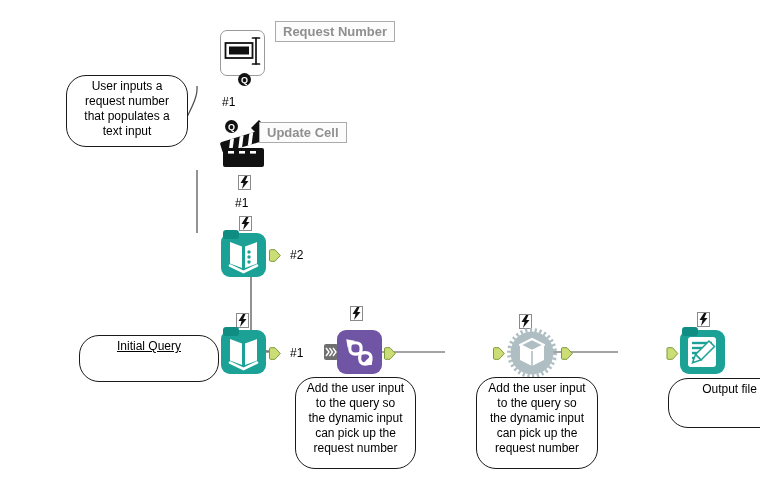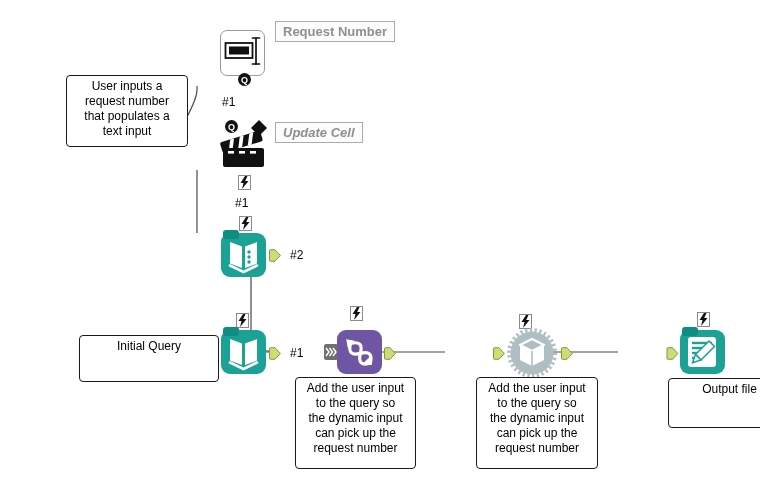--- a/index.html
+++ b/index.html
@@ -11,21 +11,21 @@
   .teal{background:var(--teal);}
   .purple{background:var(--purple);}
   .tab{position:absolute;width:16px;height:9px;left:2px;top:-3px;border-radius:3px;
        background:var(--teal-dark);z-index:-1;}
   .qanchor{width:13px;height:13px;border-radius:50%;background:#121212;color:#fff;
            font-size:9px;font-weight:bold;display:flex;align-items:center;justify-content:center;}
   .bolt{width:13px;height:15px;background:#fff;border:1px solid #8a8a8a;
         display:flex;align-items:center;justify-content:center;box-sizing:border-box;}
   .toollabel{background:#fcfcfc;border:1px solid #ababab;color:var(--label-gray);
              font-size:13px;font-weight:bold;padding:2px 7px;white-space:nowrap;}
-  .note{background:#fff;border:1.3px solid #1a1a1a;border-radius:4px;color:#000;
+  .note{background:#fff;border:1.3px solid #1a1a1a;border-radius:20px;color:#000;
         font-size:12px;line-height:1.24;text-align:center;white-space:pre-line;
         box-sizing:border-box;padding:3px 4px;}
   .connlabel{font-size:12px;color:#000;background:#fff;padding:0 1px;}
   .chev{width:14px;height:16px;background:#6f6f6f;border-radius:2px;
         display:flex;align-items:center;justify-content:center;}
 </style>
 </head>
 <body>
 
 <div id="canvas">
@@ -78,21 +78,21 @@
         </g>
       </g>
       <rect x="3" y="28" width="41" height="19" rx="2" fill="#111"></rect>
       <g fill="#fff">
         <rect x="8" y="31" width="6" height="2.6"></rect>
         <rect x="19" y="31" width="6" height="2.6"></rect>
         <rect x="30" y="31" width="6" height="2.6"></rect>
       </g>
     </svg>
   </div>
-  <div class="node toollabel" style="left:227px;top:122px;font-style:italic;">Update Cell</div>
+  <div class="node toollabel" style="left:211px;top:122px;">Update Cell</div>
 
   <div class="node bolt" style="left:190px;top:175px;">
     <svg width="11" height="13" viewBox="0 0 11 13">
         <polygon points="6,0 1.5,7 4.5,7 3,13 9.5,5 6.2,5 8.5,0" fill="#111"></polygon>
       </svg>
   </div>
   <div class="node connlabel" style="left:186px;top:196px;">#1</div>
   <div class="node bolt" style="left:191px;top:216px;">
     <svg width="11" height="13" viewBox="0 0 11 13">
         <polygon points="6,0 1.5,7 4.5,7 3,13 9.5,5 6.2,5 8.5,0" fill="#111"></polygon>
@@ -112,21 +112,21 @@
       </g>
     </svg>
   </div>
   <div class="node" style="left:221px;top:248px;">
     <svg width="12" height="13" viewBox="0 0 12 13">
         <path d="M1.5,0.7 H6 L11.3,6.5 L6,12.3 H1.5 A1,1 0 0 1 0.5,11.3 V1.7 A1,1 0 0 1 1.5,0.7 Z" fill="var(--anchor-green)" stroke="var(--anchor-green-border)" stroke-width="1"></path>
       </svg>
   </div>
   <div class="node connlabel" style="left:241px;top:248px;">#2</div>
 
-  <div class="node note" style="left:31px;top:335px;width:140px;height:47px;">Initial Query</div>
+  <div class="node note" style="left:31px;top:335px;width:140px;height:47px;text-decoration:underline;">Initial Query</div>
 
   <div class="node bolt" style="left:188px;top:313px;">
     <svg width="11" height="13" viewBox="0 0 11 13">
         <polygon points="6,0 1.5,7 4.5,7 3,13 9.5,5 6.2,5 8.5,0" fill="#111"></polygon>
       </svg>
   </div>
   <div class="node tool-sq teal" style="left:173px;top:330px;">
     <div class="tab"></div>
     <svg width="45" height="44" viewBox="0 0 45 44">
       <polygon points="9,9 21,13.5 21,35 9,30.5" fill="#fff"></polygon>

